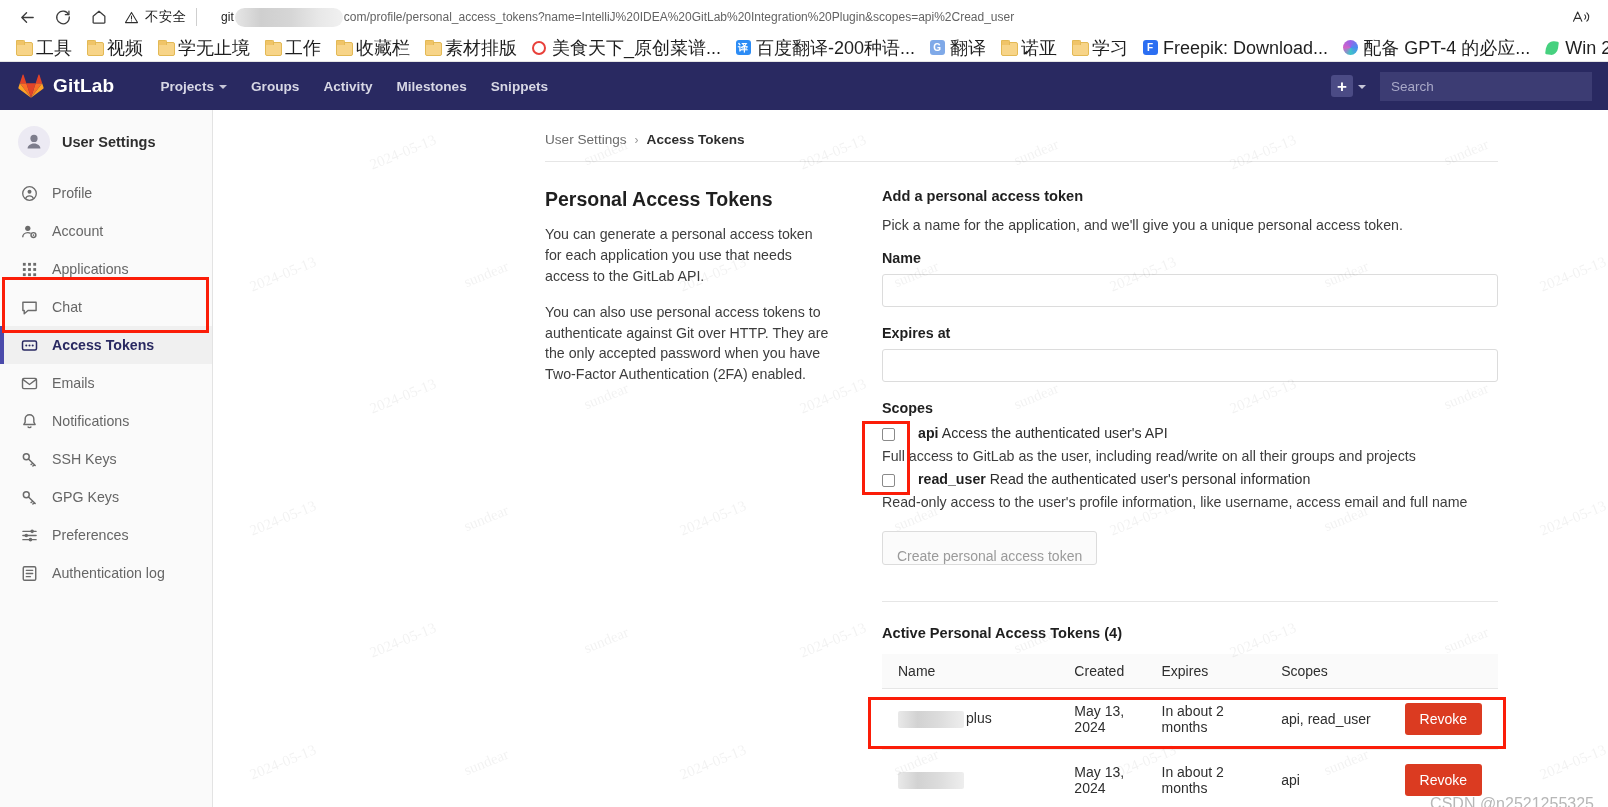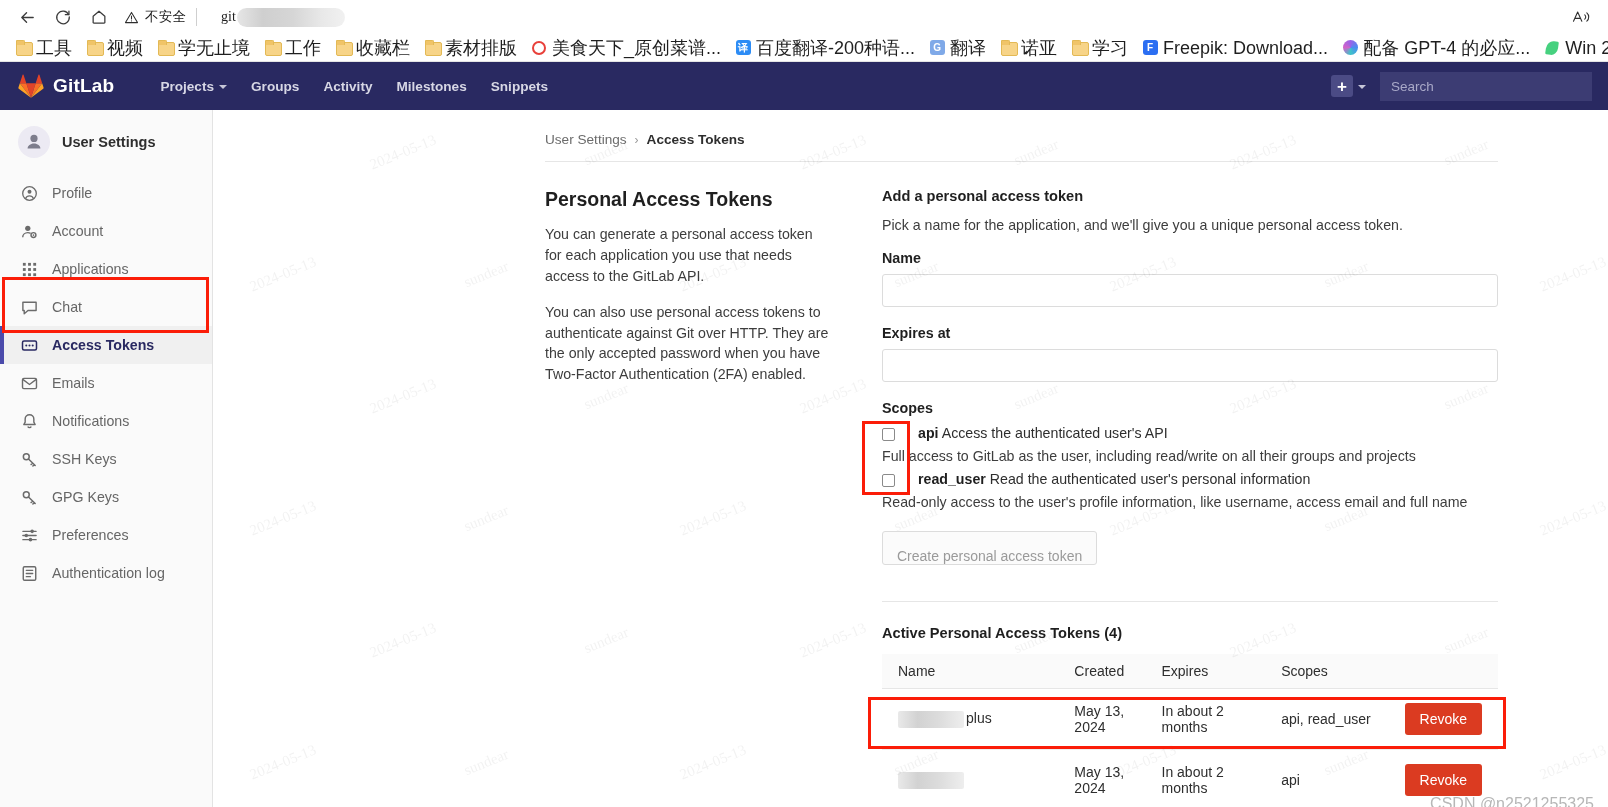--- a/index.html
+++ b/index.html
@@ -46,24 +46,24 @@
     border-right: 1px solid #cfcfcf;
     margin-right: 24px;
     flex: 0 0 auto;
   }
   .warn-icon { width: 15px; height: 15px; display:block; }
   .warn-text {
     font-size: 13.5px; color: #202020;
     letter-spacing: .2px;
   }
   .url-text {
-    font-size: 14px;
+    font-size: 12px;
     color: #6b6b6b;
     white-space: nowrap;
-    display: flex; align-items: center; font-family: Liberation Serif, serif;
+    display: flex; align-items: center;
   }
   .url-text .host-a { color:#202020; }
   .url-text .redacted {
     display: inline-block;
     width: 108px; height: 19px;
     margin: 0 1px;
     border-radius: 10px;
     background: linear-gradient(90deg,#e6e6e6 0%,#cfcfcf 24%,#d6d6d6 52%,#e8e8e8 78%,#f1f1f1 100%);
     vertical-align: middle;
     filter: blur(0.4px);
@@ -392,20 +392,21 @@
         <svg class="warn-icon" viewBox="0 0 20 20" fill="none" stroke="#2e2e2e" stroke-width="1.4" stroke-linecap="round" stroke-linejoin="round">
           <path d="M10 3.2 18 16.8H2z"></path>
             <path d="M10 8v4"></path>
             <path d="M10 14.4v.1"></path>
         </svg>
         <span class="warn-text">不安全</span>
       </div>
       <div class="url-text">
         <span class="host-a">git</span>
           <span class="redacted"></span>
+          <span class="path">com/profile/personal_access_tokens?name=IntelliJ%20IDEA%20GitLab%20Integration%20Plugin&amp;scopes=api%2Cread_user</span>
       </div>
     </div>
 
     <div class="readmode-btn">
       <svg width="20" height="18" viewBox="0 0 24 20" fill="none" stroke="#2e2e2e" stroke-width="1.3" stroke-linecap="round" stroke-linejoin="round">
         <path d="M3 15 8 4l5 11M4.8 11.6h6.4"></path>
           <path d="M16.5 7.5c1.6 1.4 1.6 3.6 0 5"></path>
         <path d="M19 5c3 2.6 3 7.4 0 10"></path>
       </svg>
     </div>

